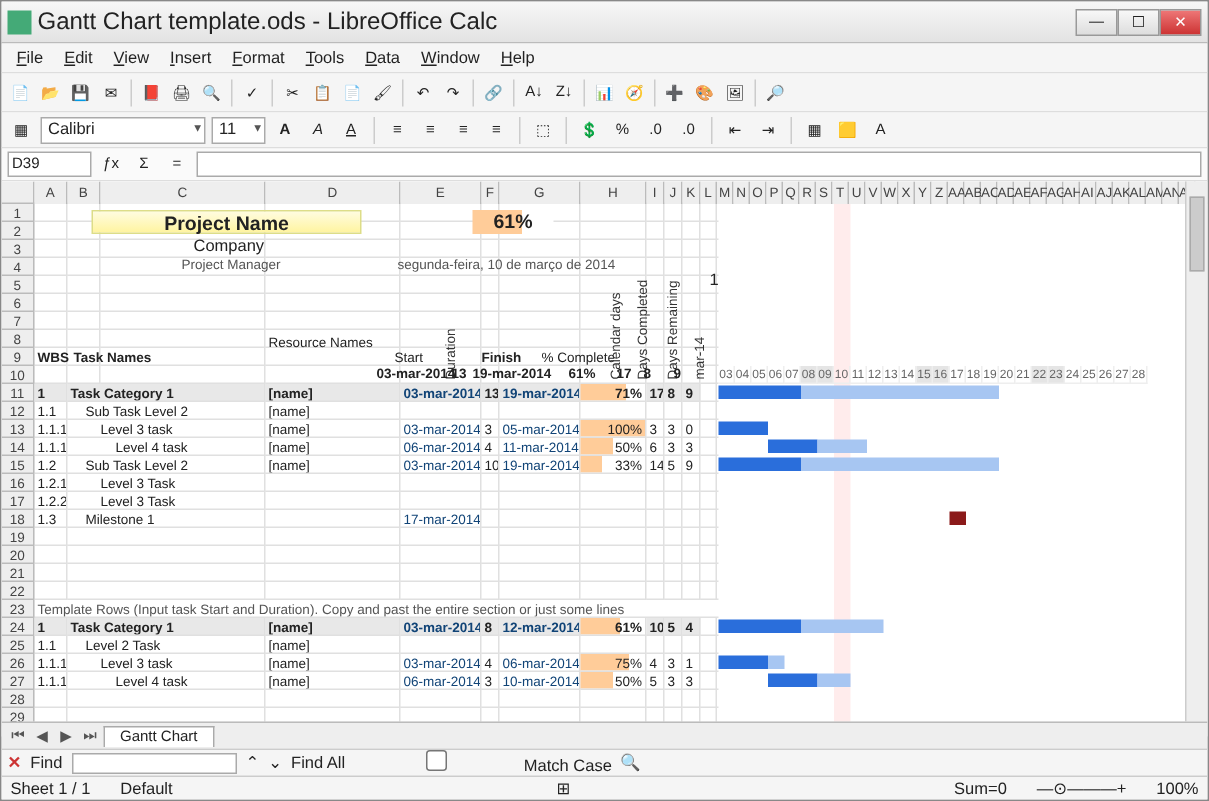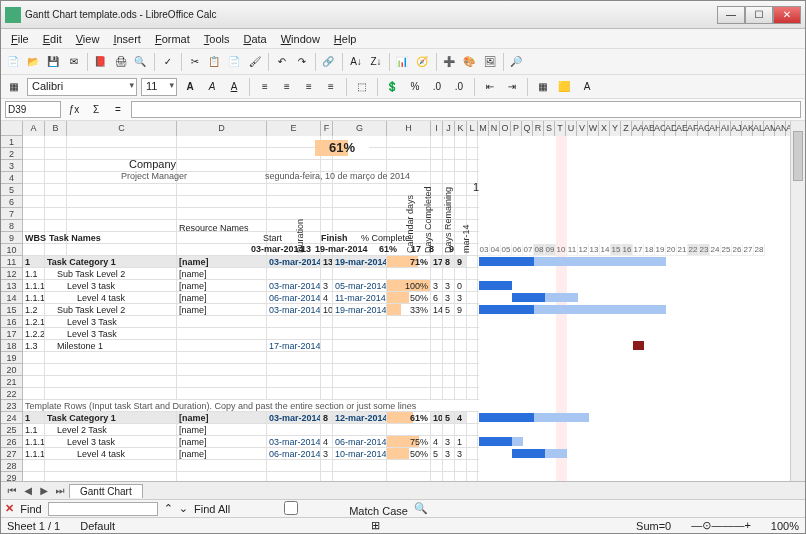--- a/index.html
+++ b/index.html
@@ -1,19 +1,19 @@
 <!DOCTYPE html>
 <html><head>
 <meta charset="utf-8">
 <style>
 *{box-sizing:border-box;margin:0;padding:0;font-family:"Segoe UI",Tahoma,sans-serif;font-size:11px;color:#222}
 body{background:#fff;width:806px;height:534px;overflow:hidden;border:1px solid #888;position:relative}
 .titlebar{height:28px;background:linear-gradient(#f7f7f7,#e3e3e3);display:flex;align-items:center;padding:0 4px;border-bottom:1px solid #bbb}
 .titlebar .icon{width:16px;height:16px;background:#4a7;display:inline-block;margin-right:4px}
-.titlebar .title{flex:1;font-size:10px}
+.titlebar .title{flex:1;font-size:16px}
 .winbtns{display:flex;gap:0}
 .winbtn{width:28px;height:18px;border:1px solid #999;background:linear-gradient(#f8f8f8,#ddd);display:flex;align-items:center;justify-content:center;font-size:10px}
 .winbtn.close{background:linear-gradient(#e77,#c33);color:#fff}
 .menubar{height:20px;display:flex;align-items:center;padding:0 4px;gap:2px;border-bottom:1px solid #ddd;background:#f5f5f5}
 .menubar span{padding:2px 6px;cursor:default}
 .menubar span u{text-decoration:underline}
 .toolbar{height:26px;display:flex;align-items:center;padding:2px 4px;gap:2px;border-bottom:1px solid #ddd;background:#f5f5f5}
 .tbtn{width:18px;height:18px;border:1px solid transparent;display:inline-flex;align-items:center;justify-content:center;font-size:10px}
 .sep{width:1px;height:18px;background:#ccc;margin:0 2px}
 .fontbar{height:24px;display:flex;align-items:center;padding:2px 4px;gap:4px;border-bottom:1px solid #ddd;background:#f5f5f5}
@@ -1480,20 +1480,21 @@
         <div class="cell csmall"></div>
         <div class="cell csmall"></div>
         <div class="cell csmall"></div>
         <div class="cell csmall"></div>
         <div class="cell csmall"></div>
         <div class="cell csmall"></div>
         <div class="cell csmall"></div>
       </div>
     </div>
 
+  <div style="position:absolute;left:60px;top:19px;width:180px;height:16px" class="yellowbox">Project Name</div>
   <div style="position:absolute;left:314px;top:19px;width:54px;height:16px" class="pctbox">61%</div>
   <div style="position:absolute;left:128px;top:37px;font-weight:normal;font-size:11px">Company</div>
   <div style="position:absolute;left:120px;top:50px;font-size:9px;color:#555">Project Manager</div>
   <div style="position:absolute;left:264px;top:50px;font-size:9px;color:#555">segunda-feira, 10 de março de 2014</div>
 
   <div style="position:absolute;left:24px;top:112px;font-weight:bold;font-size:9px">WBS</div>
   <div style="position:absolute;left:48px;top:112px;font-weight:bold;font-size:9px">Task Names</div>
   <div style="position:absolute;left:178px;top:102px;font-weight:normal;font-size:9px">Resource Names</div>
   <div style="position:absolute;left:262px;top:112px;font-weight:normal;font-size:9px">Start</div>
   <div class="vthdr" style="left:304px;top:122px">Duration</div>

